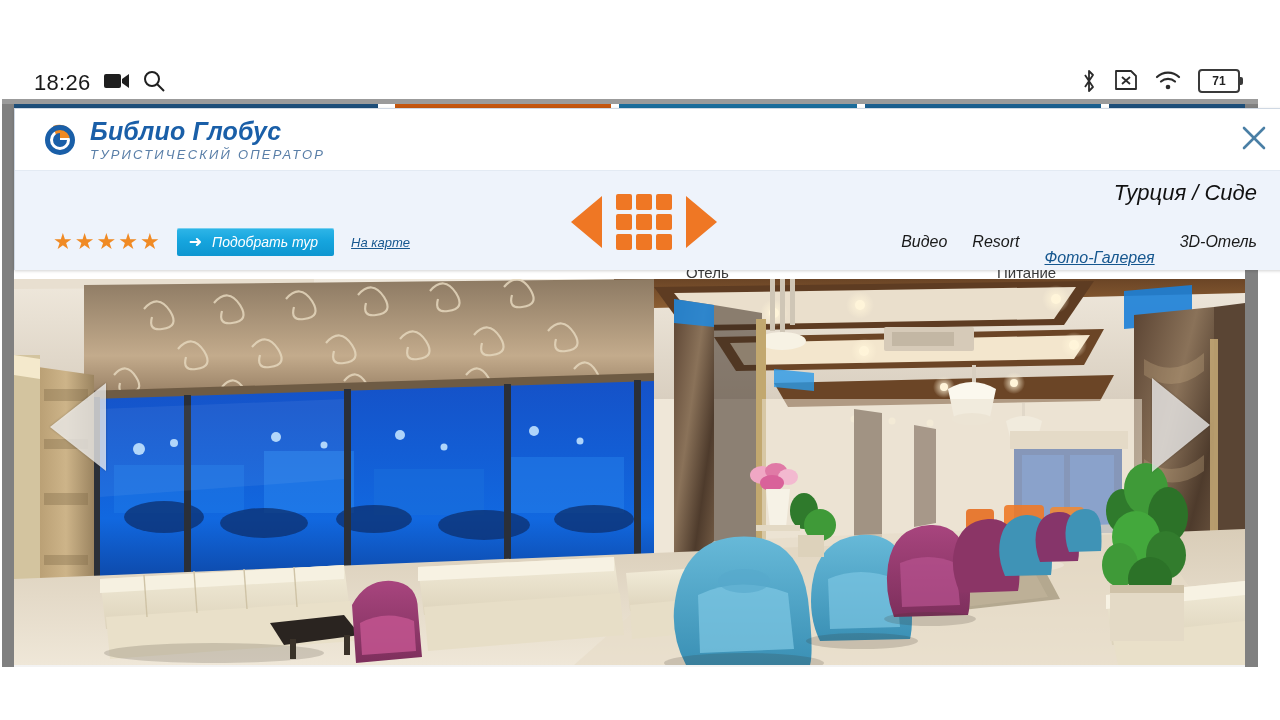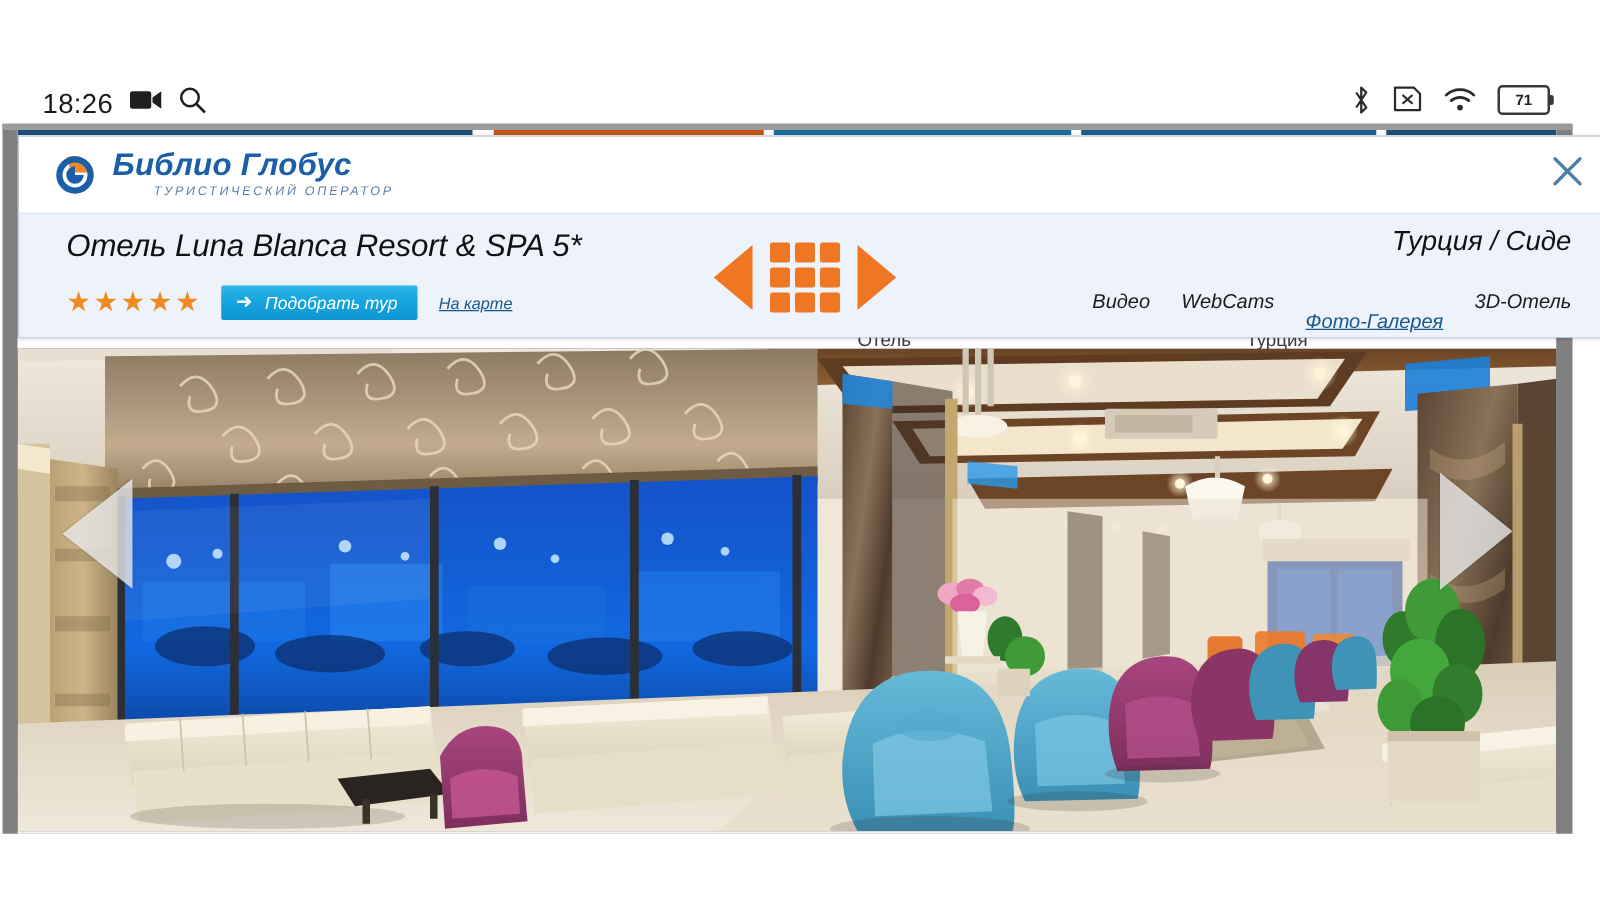--- a/index.html
+++ b/index.html
@@ -76,21 +76,21 @@
     border-bottom:1px solid #e3eaf3;
   }
 
   .logo{display:flex;align-items:center;gap:11px;}
   .logo-mark{width:38px;height:38px;position:relative;flex:none;}
   .logo-text{display:flex;flex-direction:column;line-height:1;}
   .logo-title{
     font-size:25px;font-weight:bold;color:#1a5fa8;letter-spacing:.2px;
   }
   .logo-sub{
-    font-size:10px;color:#5a7fa8;letter-spacing:2.2px;margin-top:4px;margin-left:33px;
+    font-size:13px;color:#5a7fa8;letter-spacing:2.2px;margin-top:4px;
   }
 
   .close-btn{
     width:34px;height:34px;display:flex;align-items:center;justify-content:center;
     cursor:pointer;
   }
 
   .ov-infoband{
     position:relative;height:99px;background:#eef3fb;
     box-sizing:border-box;
@@ -226,21 +226,21 @@
   <div class="bg-page">
     <div class="bg-tabstrip">
         <div class="bg-seg" style="left: 0px; width: 364px; background: rgb(29, 78, 121);"></div>
         <div class="bg-seg" style="left: 381px; width: 216px; background: rgb(196, 86, 15);"></div>
         <div class="bg-seg" style="left: 605px; width: 238px; background: rgb(27, 109, 156);"></div>
         <div class="bg-seg" style="left: 851px; width: 236px; background: rgb(27, 95, 143);"></div>
         <div class="bg-seg" style="left: 1095px; width: 136px; background: rgb(29, 78, 121);"></div>
       </div>
     <div class="bg-labels">
         <div class="bg-lbl" style="left: 672px;">Отель</div>
-        <div class="bg-lbl" style="left: 983px;">Турция</div>
+        <div class="bg-lbl" style="left: 983px;">Питание</div>
       </div>
   </div>
 
   <div class="overlay">
 
     <div class="ov-topband">
       <div class="logo">
         <span class="logo-mark">
           <svg width="38" height="38" viewBox="0 0 38 38">
             <path d="M33 17 A15 15 0 0 0 12 5 L16 17 Z" fill="#f08a24"></path>
@@ -260,21 +260,20 @@
           <svg width="26" height="26" viewBox="0 0 26 26">
             <line x1="3" y1="3" x2="23" y2="23" stroke="#4a7fa5" stroke-width="2.6" stroke-linecap="round"></line>
             <line x1="23" y1="3" x2="3" y2="23" stroke="#4a7fa5" stroke-width="2.6" stroke-linecap="round"></line>
           </svg>
         </span>
       </div>
     </div>
 
     <div class="ov-infoband">
 
-      <div class="hotel-title">Отель Luna Blanca Resort &amp; SPA 5*</div>
 
       <div class="row2">
         <span class="stars">
             <span class="star">★</span>
             <span class="star">★</span>
             <span class="star">★</span>
             <span class="star">★</span>
             <span class="star">★</span>
           </span>
         <span class="btn-tour">
@@ -297,21 +296,21 @@
             <i></i>
             <i></i>
         </span>
         <span class="tri-r"></span>
       </div>
 
       <div class="region">Турция / Сиде</div>
 
       <div class="navlinks">
           <span>Видео</span>
-          <span>WebCams</span>
+          <span>Resort</span>
           <span class="active">Фото-Галерея</span>
           <span>3D-Отель</span>
         </div>
     </div>
   </div>
 
   <div class="photo">
     <svg viewBox="0 0 1231 386" preserveAspectRatio="none">
       <defs>
         <linearGradient id="sky" x1="0" y1="0" x2="0" y2="1">

